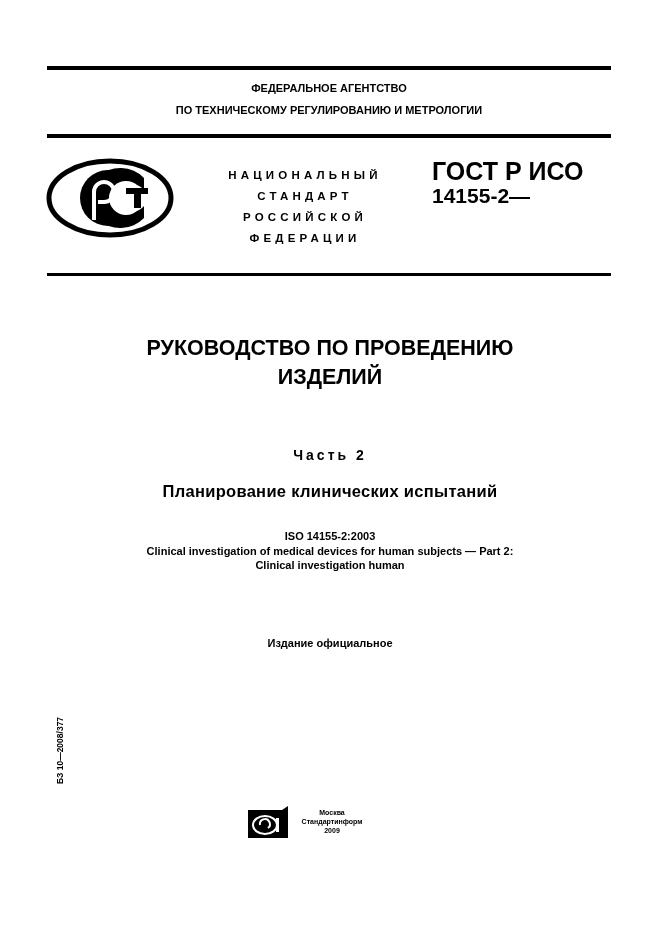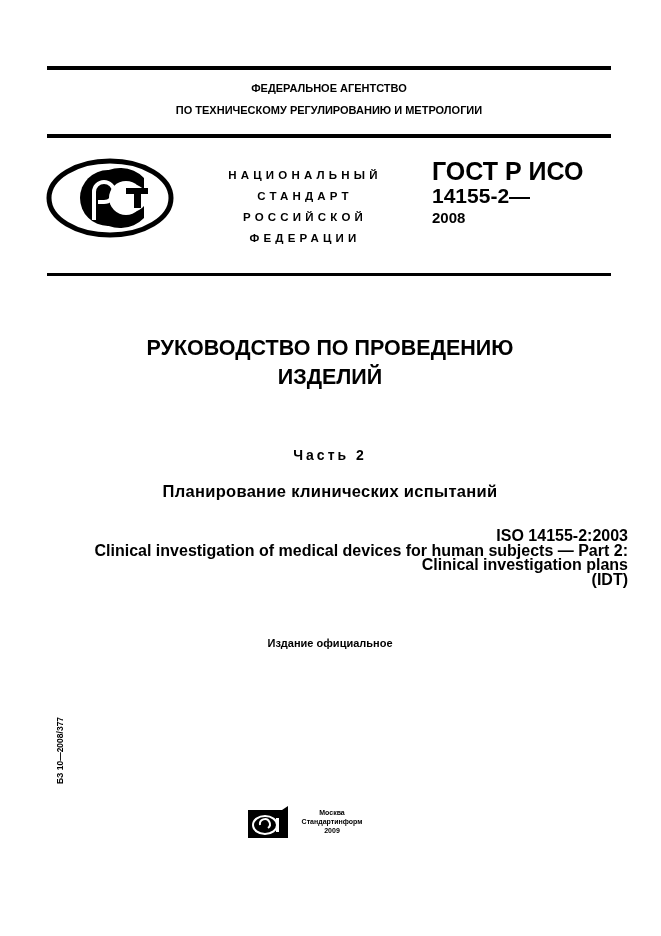--- a/index.html
+++ b/index.html
@@ -7,21 +7,21 @@
          font-family: "Liberation Sans", sans-serif; color: #000; }
   .rule { position: absolute; left: 47px; width: 564px; background: #000; }
   .abs { position: absolute; }
   .center { text-align: center; }
   .agency { font-weight: bold; font-size: 11px; left: 47px; width: 564px; }
   .nat { font-weight: bold; font-size: 11.5px; letter-spacing: 4.2px; left: 205px; width: 200px; text-align: center; line-height: 21px; }
   .gost { left: 432px; font-weight: bold; }
   .title { font-weight: bold; font-size: 21.5px; left: 40px; width: 580px; line-height: 29px; }
   .part { font-weight: bold; font-size: 14px; letter-spacing: 3px; left: 40px; width: 580px; }
   .subtitle { font-weight: bold; font-size: 16.5px; left: 40px; width: 580px; letter-spacing: 0.3px; }
-  .iso { font-weight: bold; font-size: 16px; left: 48px; width: 580px; line-height: 14.5px; text-align: right; }
+  .iso { font-weight: bold; font-size: 11px; left: 40px; width: 580px; line-height: 14.5px; }
   .edition { font-weight: bold; font-size: 11px; left: 40px; width: 580px; }
   .vert { font-weight: bold; font-size: 8.5px; transform: rotate(-90deg); transform-origin: left top; white-space: nowrap; }
   .pub { font-weight: bold; font-size: 7px; line-height: 9px; text-align: center; }
 </style>
 </head>
 <body>
 
 <div class="rule" style="top:66px;height:4px;"></div>
 
 <div class="abs agency center" style="top:82px;">ФЕДЕРАЛЬНОЕ АГЕНТСТВО</div>
@@ -47,39 +47,37 @@
 <div class="abs nat" style="top:165px;">
   <div>НАЦИОНАЛЬНЫЙ</div>
   <div>СТАНДАРТ</div>
   <div>РОССИЙСКОЙ</div>
   <div>ФЕДЕРАЦИИ</div>
 </div>
 
 <div class="abs gost" style="top:158px;">
   <div style="font-size:25px;line-height:26px;">ГОСТ Р ИСО</div>
   <div style="font-size:21px;line-height:24px;">14155-2—</div>
-  <div style="font-size:15px;line-height:20px;">2008</div>
 </div>
 
 <div class="rule" style="top:273px;height:3px;"></div>
 
 <div class="abs title center" style="top:334px;">
   <div>РУКОВОДСТВО ПО ПРОВЕДЕНИЮ</div>
   <div>ИЗДЕЛИЙ</div>
 </div>
 
 <div class="abs part center" style="top:447px;">Часть 2</div>
 
 <div class="abs subtitle center" style="top:482px;">Планирование клинических испытаний</div>
 
 <div class="abs iso center" style="top:529px;">
   <div>ISO 14155-2:2003</div>
   <div>Clinical investigation of medical devices for human subjects — Part 2:</div>
-  <div>Clinical investigation plans</div>
-  <div>(IDT)</div>
+  <div>Clinical investigation human</div>
 </div>
 
 <div class="abs edition center" style="top:637px;">Издание официальное</div>
 
 <div class="abs vert" style="left:55px;top:784px;">БЗ 10—2008/377</div>
 
 <div class="abs" style="left:246px;top:806px;width:44px;height:32px;">
   <svg width="44" height="32" viewBox="0 0 44 32">
     <path d="M2 4 L36 4 L42 0 L42 32 L2 32 Z" fill="#000"></path>
     <ellipse cx="19" cy="19" rx="12" ry="9" fill="none" stroke="#fff" stroke-width="2"></ellipse>

